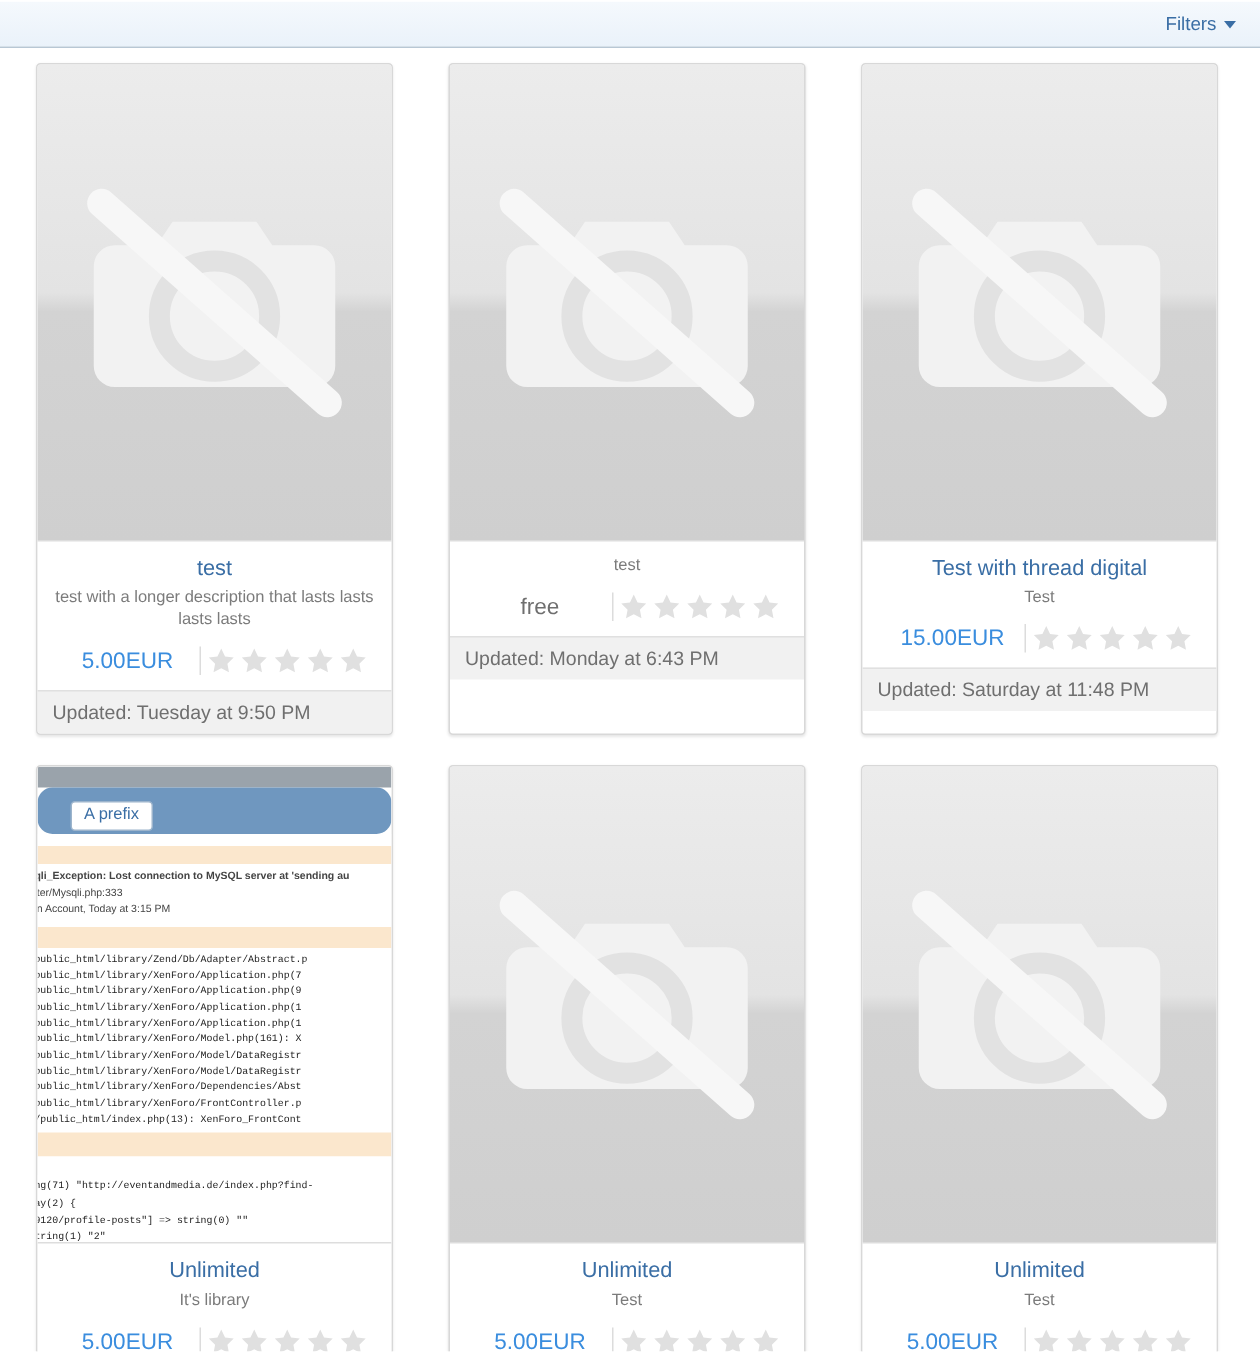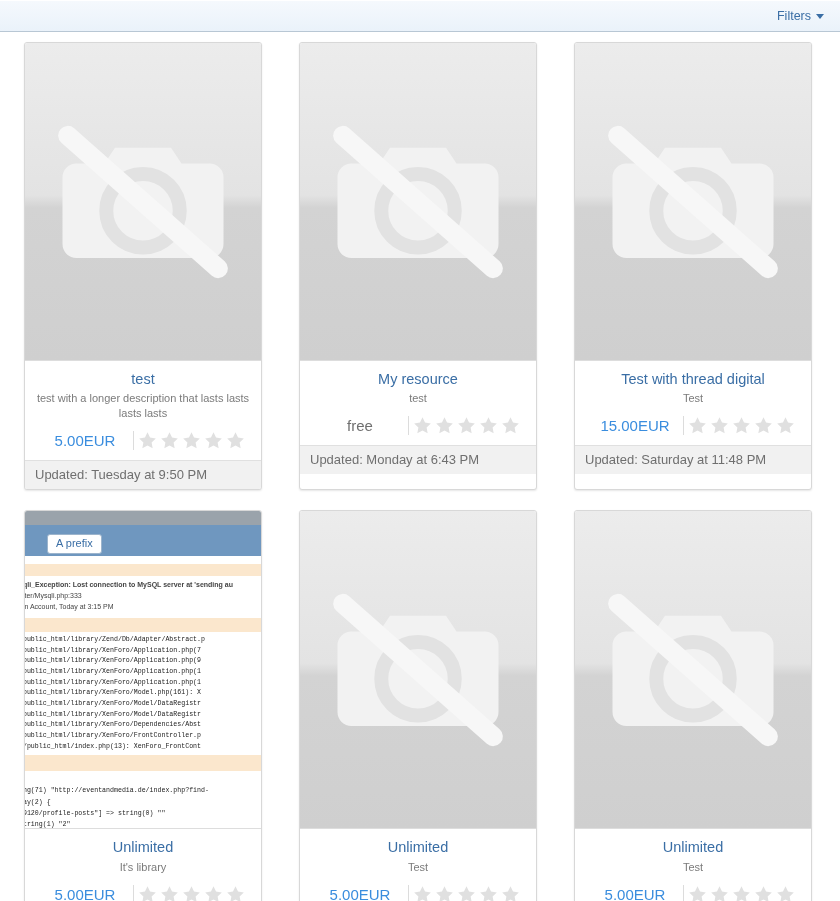--- a/index.html
+++ b/index.html
@@ -91,20 +91,21 @@
     font-family: "Liberation Sans", sans-serif;
   }
   .shot-topband {
     height: 14px;
     background: #9aa3ab;
   }
   .shot-blueband {
     height: 31px;
     background: #6f97bf;
     position: relative;
+    border-radius: 10px;
   }
   .prefix-badge {
     position: absolute;
     left: 22px; top: 9px;
     background: #ffffff;
     border: 1px solid #9cb4cc;
     border-radius: 3px;
     color: #3a6ea5;
     font-size: 11px;
     padding: 2px 8px 3px 8px;
@@ -260,21 +261,20 @@
     <div class="thumb">
             <svg width="210" height="210" viewBox="0 0 120 120">
     <g fill="#f2f2f2">
       <path d="M22 38h16l6-9h32l6 9h16a8 8 0 0 1 8 8v38a8 8 0 0 1-8 8H22a8 8 0 0 1-8-8V46a8 8 0 0 1 8-8z"></path>
     </g>
     <circle cx="60" cy="65" r="21" fill="none" stroke="#e2e2e2" stroke-width="8"></circle>
     <line x1="17" y1="22" x2="103" y2="98" stroke="#f7f7f7" stroke-width="11" stroke-linecap="round"></line>
   </svg>
           </div>
     <div class="body">
-      <div class="title">My resource</div>
       <div class="desc">test</div>
       <div class="meta">
         <div class="price free">free</div>
         <div class="sep"></div>
         <div class="stars">
                 <svg width="21" height="21" viewBox="0 0 24 24">
       <path fill="#e0e0e0" d="M12 2.6l2.9 6.1 6.6.9-4.8 4.6 1.2 6.6L12 17.7 6.1 20.8l1.2-6.6L2.5 9.6l6.6-.9z"></path>
                 </svg>
                 <svg width="21" height="21" viewBox="0 0 24 24">
       <path fill="#e0e0e0" d="M12 2.6l2.9 6.1 6.6.9-4.8 4.6 1.2 6.6L12 17.7 6.1 20.8l1.2-6.6L2.5 9.6l6.6-.9z"></path>

